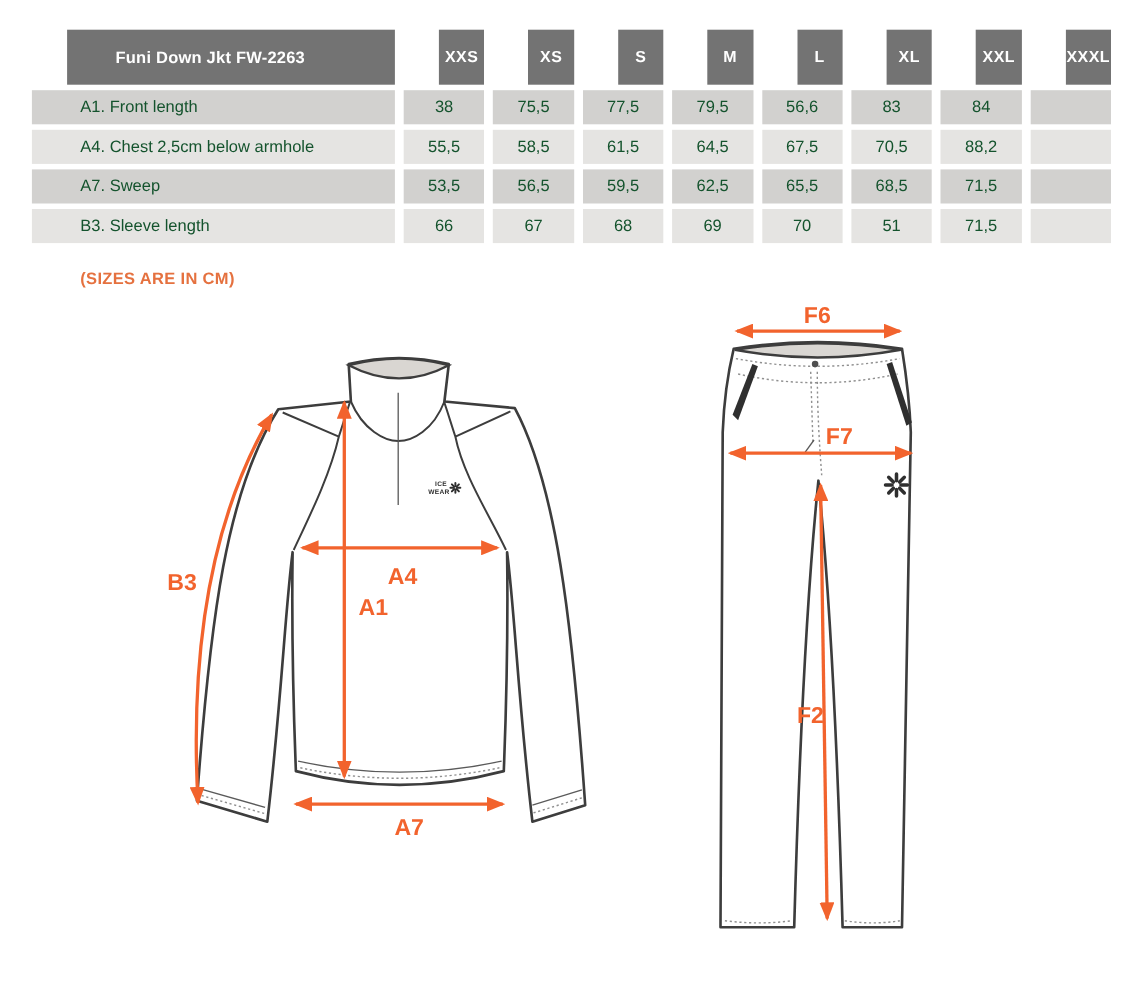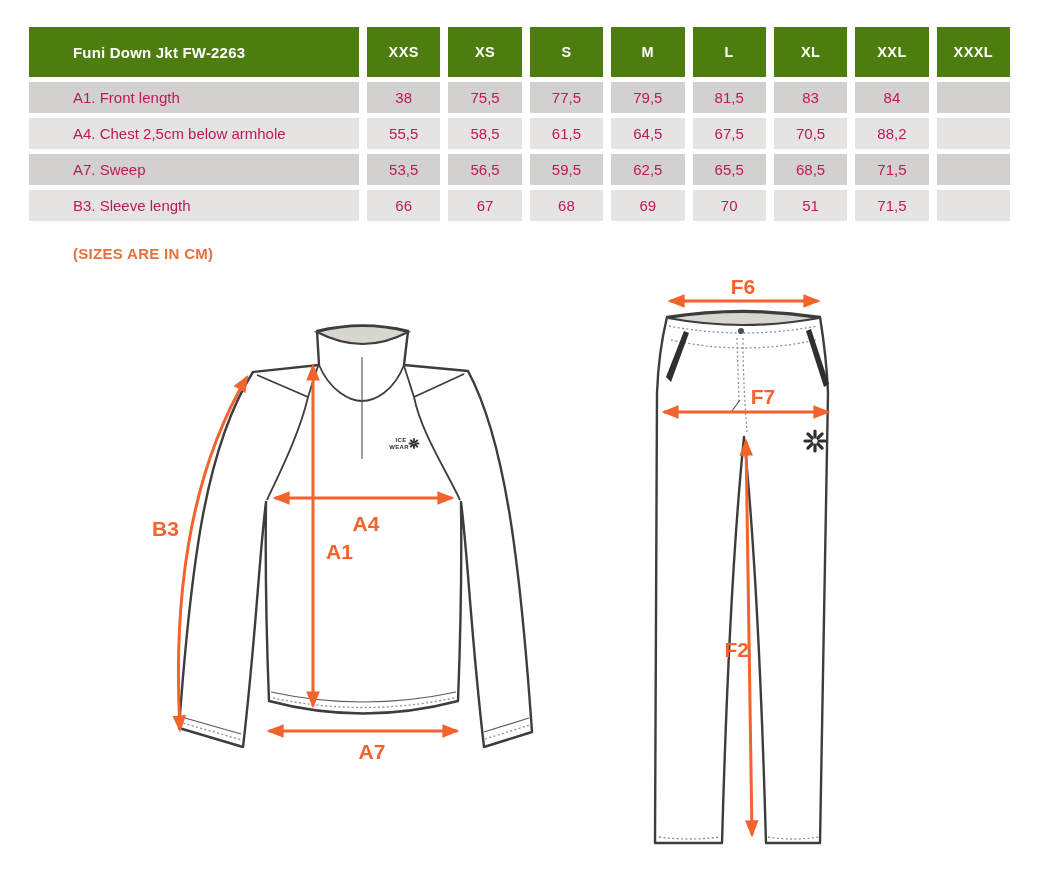--- a/index.html
+++ b/index.html
@@ -4,24 +4,24 @@
 <style>
   html,body{margin:0;padding:0;background:#ffffff;}
   .page{position:relative;width:1038px;height:893px;background:#ffffff;overflow:hidden;
         font-family:"Liberation Sans",sans-serif;}
 
   
   .size-table{position:absolute;left:29px;top:27px;width:981px;display:grid;
     grid-template-columns:330px repeat(8,1fr);
     grid-template-rows:50px repeat(4,31px);
     column-gap:8px;row-gap:5px;}
-  .th{background:#4d7c0f;color:#ffffff;font-weight:bold;font-size:14.5px;
-      display:flex;align-items:center;justify-content:center;letter-spacing:.4px;}
+  .th{background:#737373;color:#ffffff;font-weight:bold;font-size:14.5px;
+      display:flex;align-items:center;justify-content:center;letter-spacing:.4px;margin-left:32px;}
   .th.first{justify-content:flex-start;padding-left:44px;font-size:15px;letter-spacing:.2px;}
-  .td{display:flex;align-items:center;justify-content:center;font-size:15px;color:#be185d;}
+  .td{display:flex;align-items:center;justify-content:center;font-size:15px;color:#14532d;}
   .td.label{justify-content:flex-start;padding-left:44px;}
   .r-dark{background:#D2D1CF;}
   .r-light{background:#E5E4E2;}
 
   .note{position:absolute;left:73px;top:245px;color:#E5713F;font-size:15px;
         font-weight:600;letter-spacing:.3px;}
 
   
   .diagrams{position:absolute;left:0;top:278px;}
   .garment{fill:#ffffff;stroke:#3D3D3D;stroke-width:2.4;stroke-linejoin:round;}
@@ -50,21 +50,21 @@
     <div class="th">L</div>
     <div class="th">XL</div>
     <div class="th">XXL</div>
     <div class="th">XXXL</div>
 
     <div class="td label r-dark">A1. Front length</div>
     <div class="td r-dark">38</div>
     <div class="td r-dark">75,5</div>
     <div class="td r-dark">77,5</div>
     <div class="td r-dark">79,5</div>
-    <div class="td r-dark">81,5</div>
+    <div class="td r-dark">56,6</div>
     <div class="td r-dark">83</div>
     <div class="td r-dark">84</div>
     <div class="td r-dark"></div>
 
     <div class="td label r-light">A4. Chest 2,5cm below armhole</div>
     <div class="td r-light">55,5</div>
     <div class="td r-light">58,5</div>
     <div class="td r-light">61,5</div>
     <div class="td r-light">64,5</div>
     <div class="td r-light">67,5</div>

